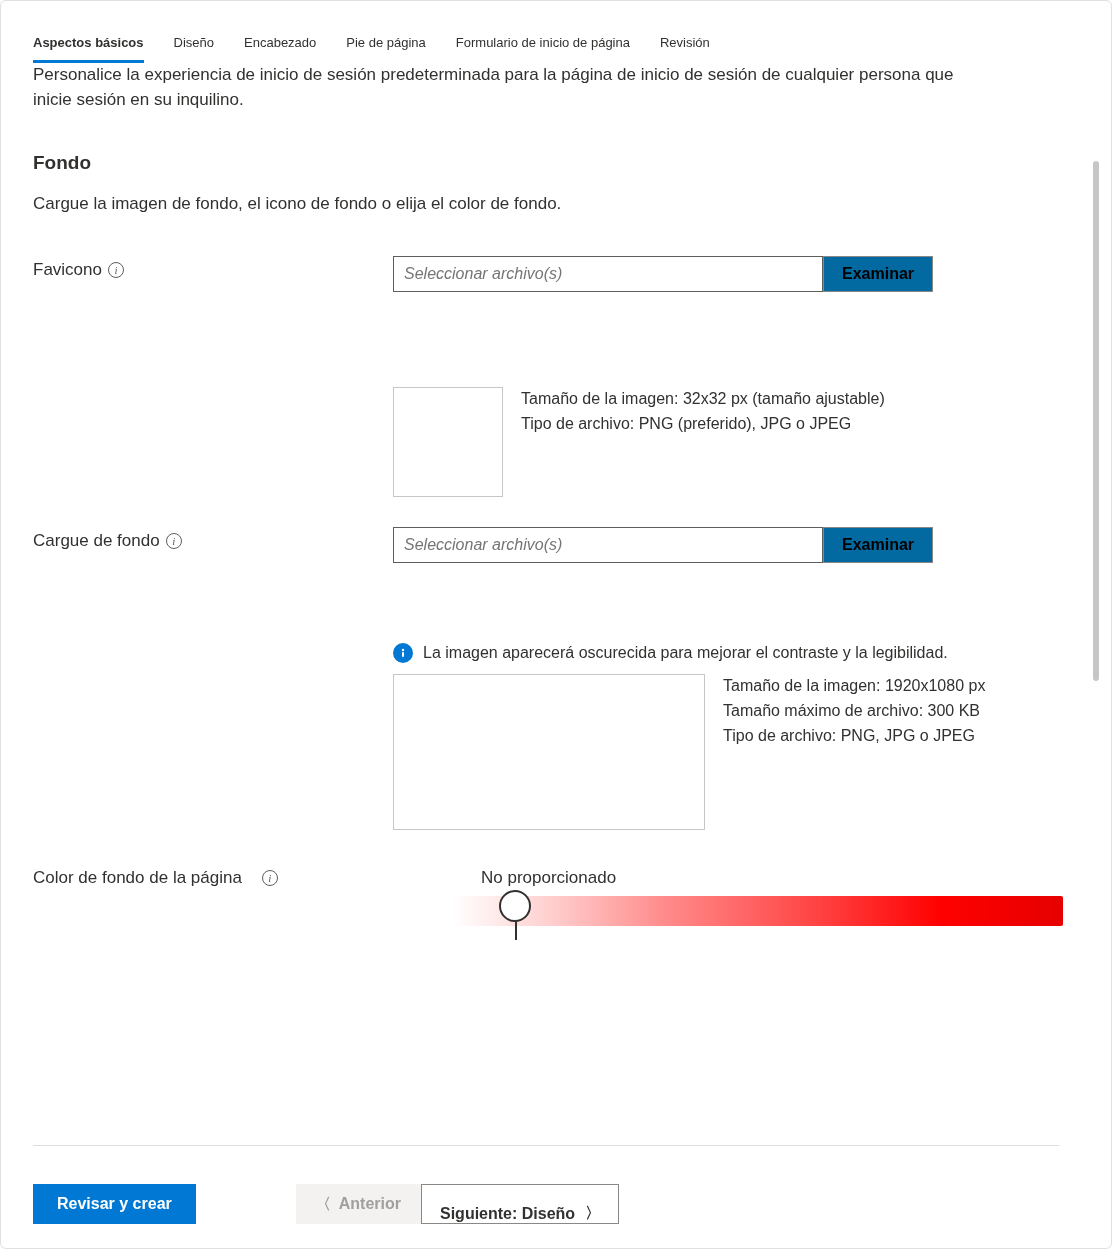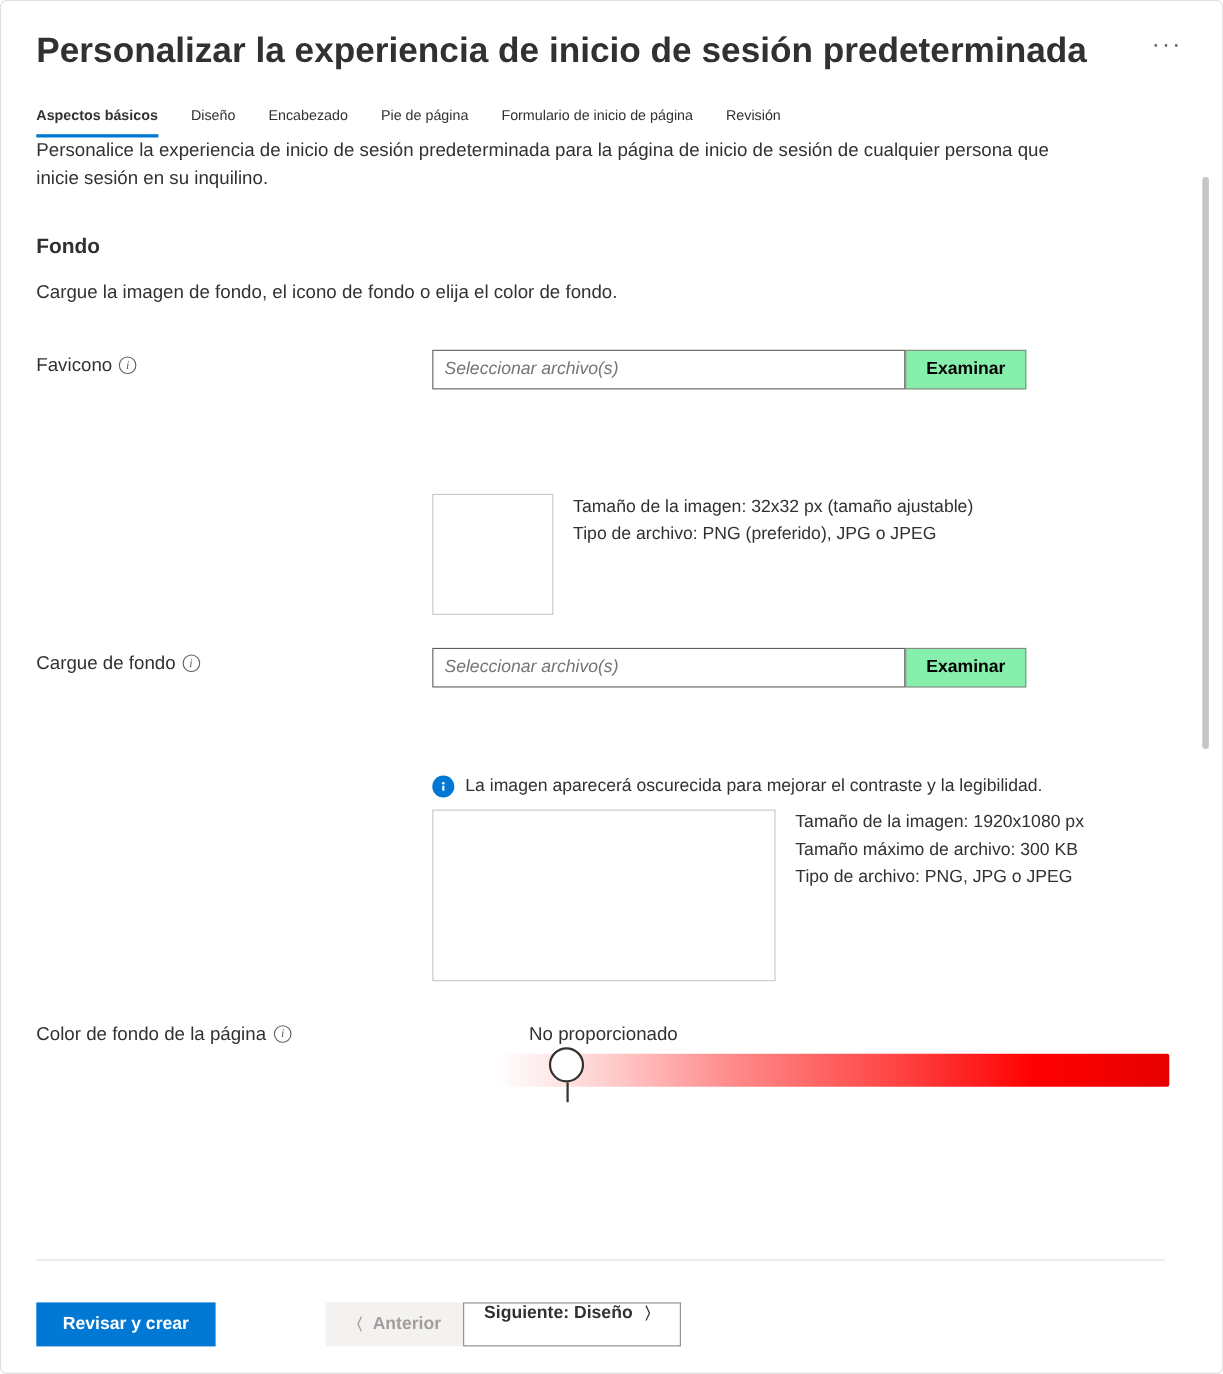--- a/index.html
+++ b/index.html
@@ -108,21 +108,21 @@
     padding: 6px 10px;
     font-size: 16px;
     font-style: italic;
     color: #605e5c;
     background: #fff;
   }
   .browse-btn {
     height: 36px;
     padding: 0 18px;
     border: 1px solid #8a8886;
-    background: #86efac;
+    background: #0369a1;
     font-size: 16px;
     font-weight: 600;
     cursor: pointer;
   }
   .preview-row {
     display: flex;
     align-items: flex-start;
     margin-left: 360px;
     margin-top: 95px;
     gap: 18px;
@@ -179,21 +179,21 @@
   .color-row {
     display: flex;
     align-items: flex-start;
     margin-top: 38px;
   }
   .color-label-col {
     width: 420px;
     flex-shrink: 0;
     display: flex;
     align-items: center;
-    gap: 7px;
+    gap: 20px;
     font-size: 17px;
   }
   .color-value {
     font-size: 17px;
     color: #323130;
     margin-bottom: 10px;
     margin-left: 28px;
     text-align: right;
   }
   .slider-wrap {
@@ -281,35 +281,31 @@
   }
   .btn-next {
     background: #fff;
     border: 1px solid #8a8886;
     height: 40px;
     padding: 0 18px;
     font-size: 16px;
     font-weight: 600;
     cursor: pointer;
     display: inline-flex;
-    align-items: flex-start;
+    align-items: flex-end;
     gap: 10px;
     color:#323130;
   }
   .chev { font-size: 15px; }
 </style>
 </head>
 <body>
 
 <div class="panel">
 
-  <div class="header-row">
-    <h1 class="page-title">Personalizar la experiencia de inicio de sesión predeterminada</h1>
-    <div class="more-btn">···</div>
-  </div>
 
   <div class="tabs">
     <div class="tab active">Aspectos básicos</div>
     <div class="tab">Diseño</div>
     <div class="tab">Encabezado</div>
     <div class="tab">Pie de página</div>
     <div class="tab">Formulario de inicio de página</div>
     <div class="tab">Revisión</div>
   </div>
 

